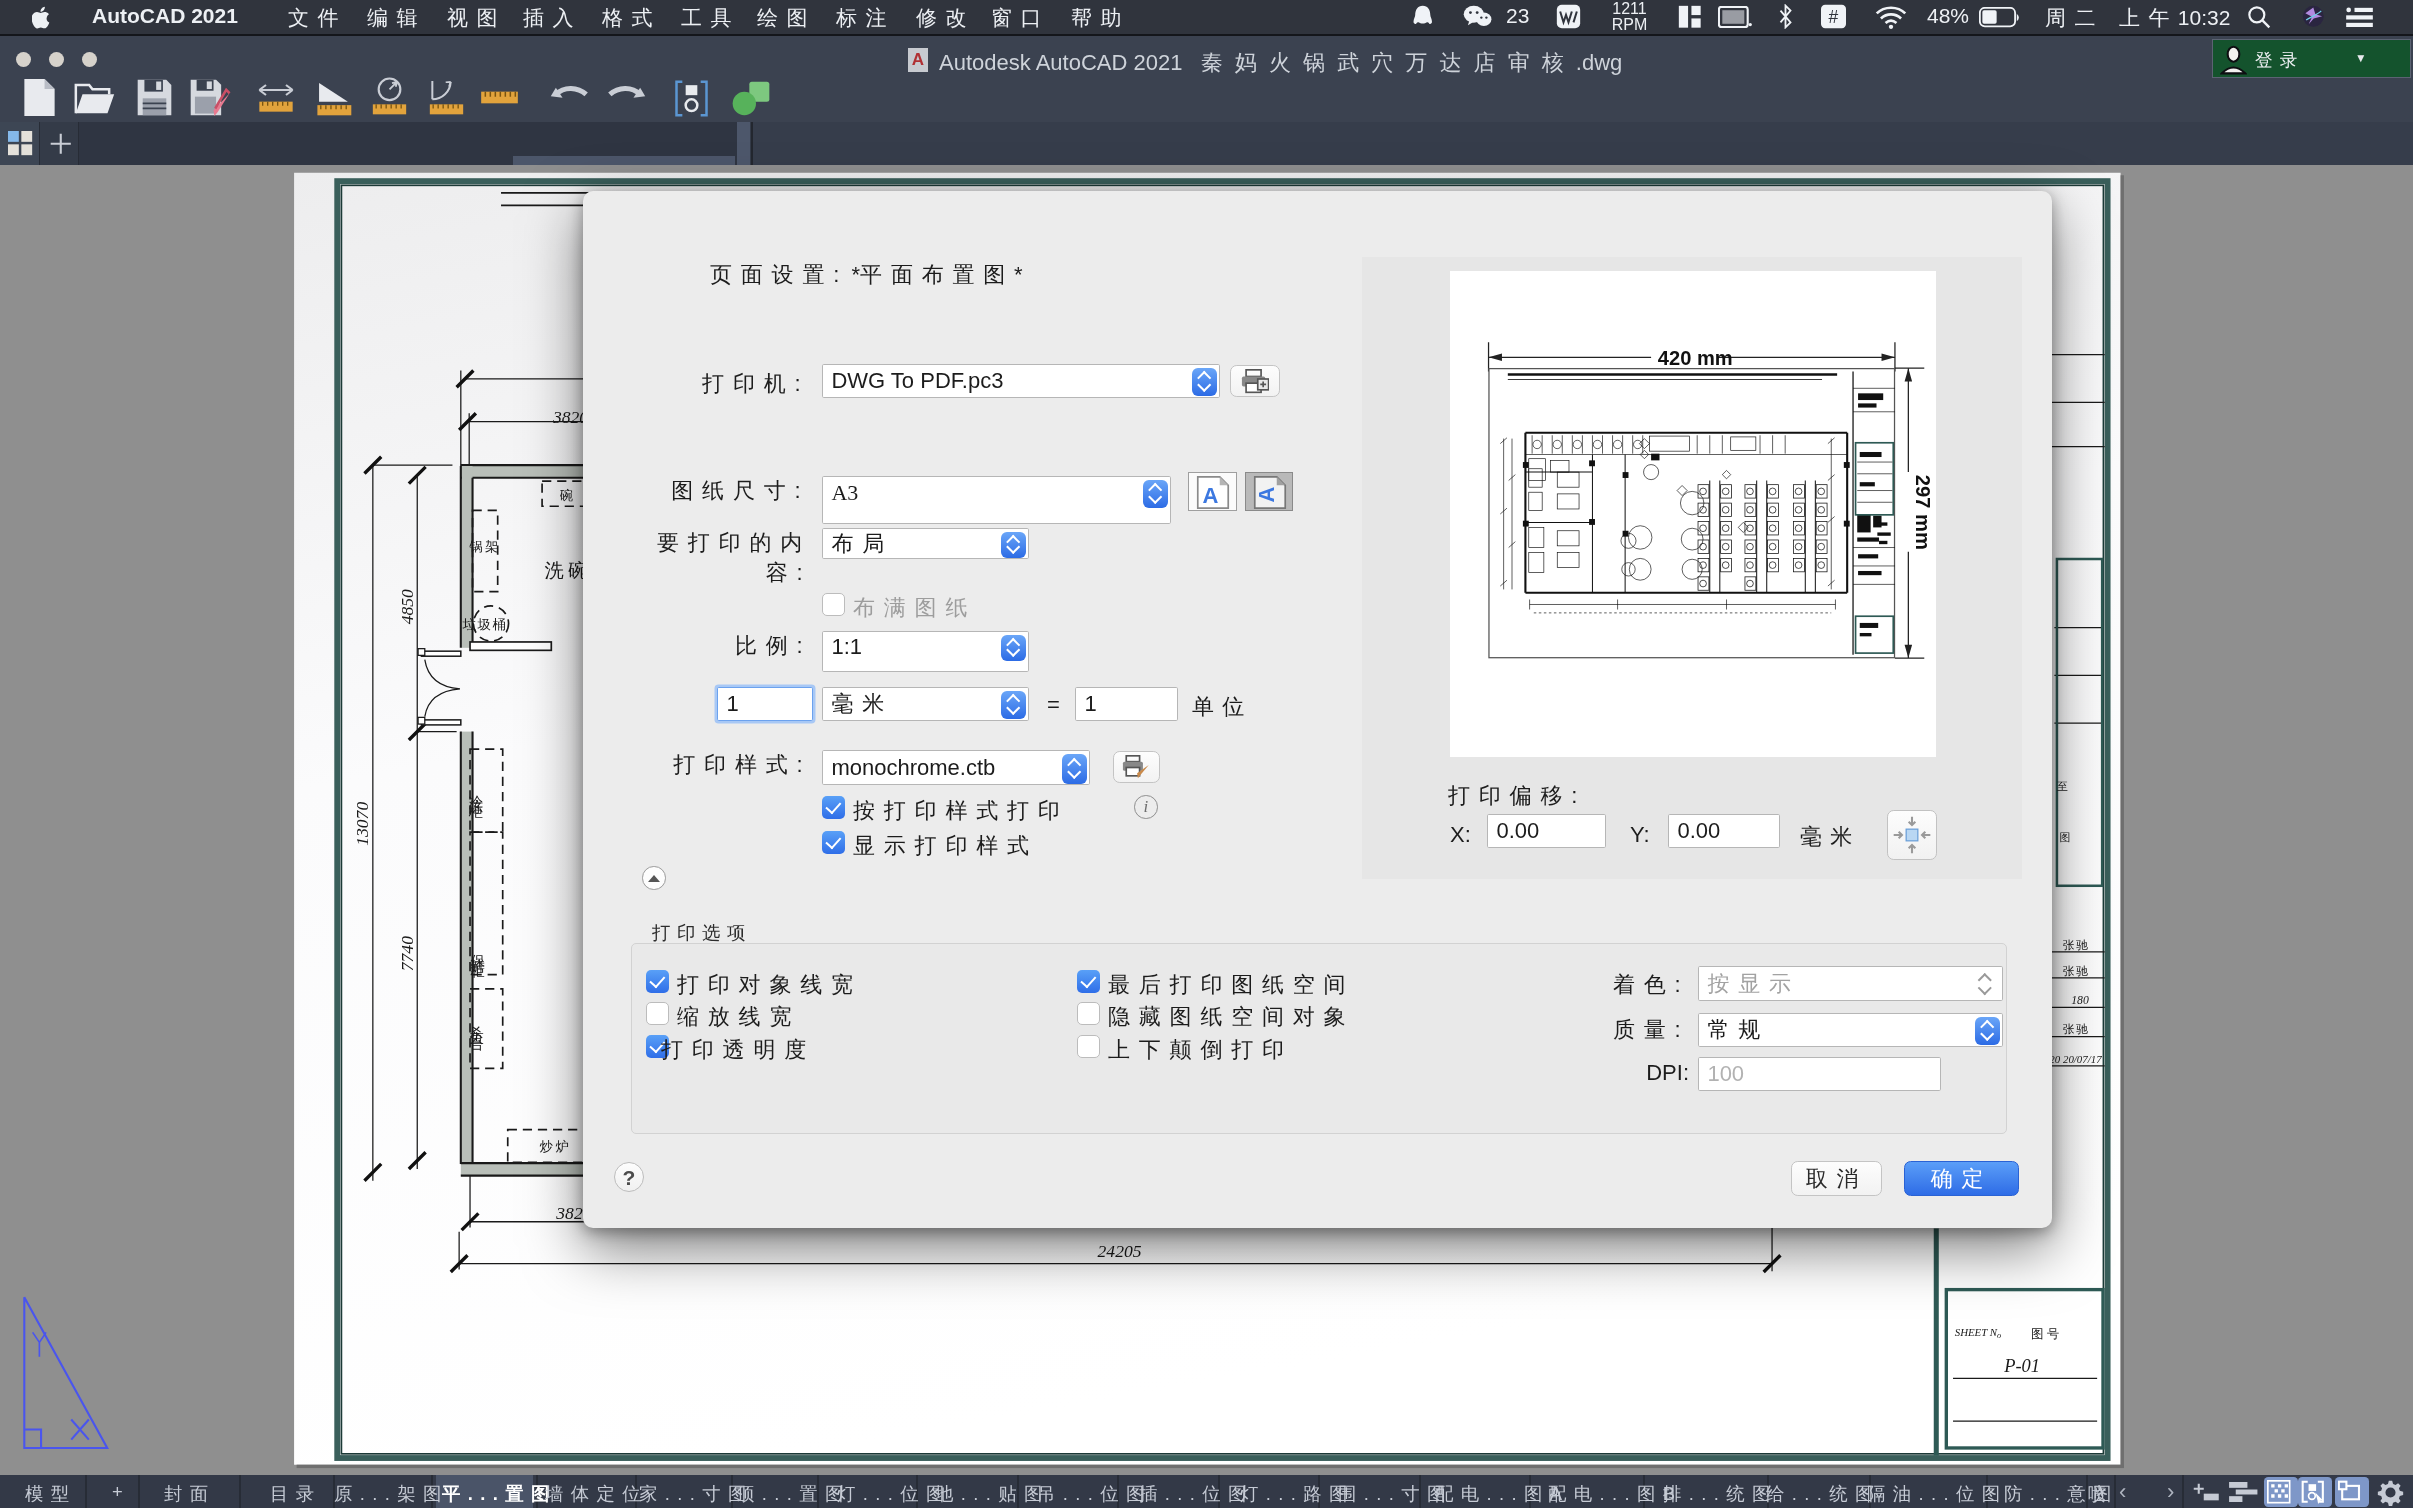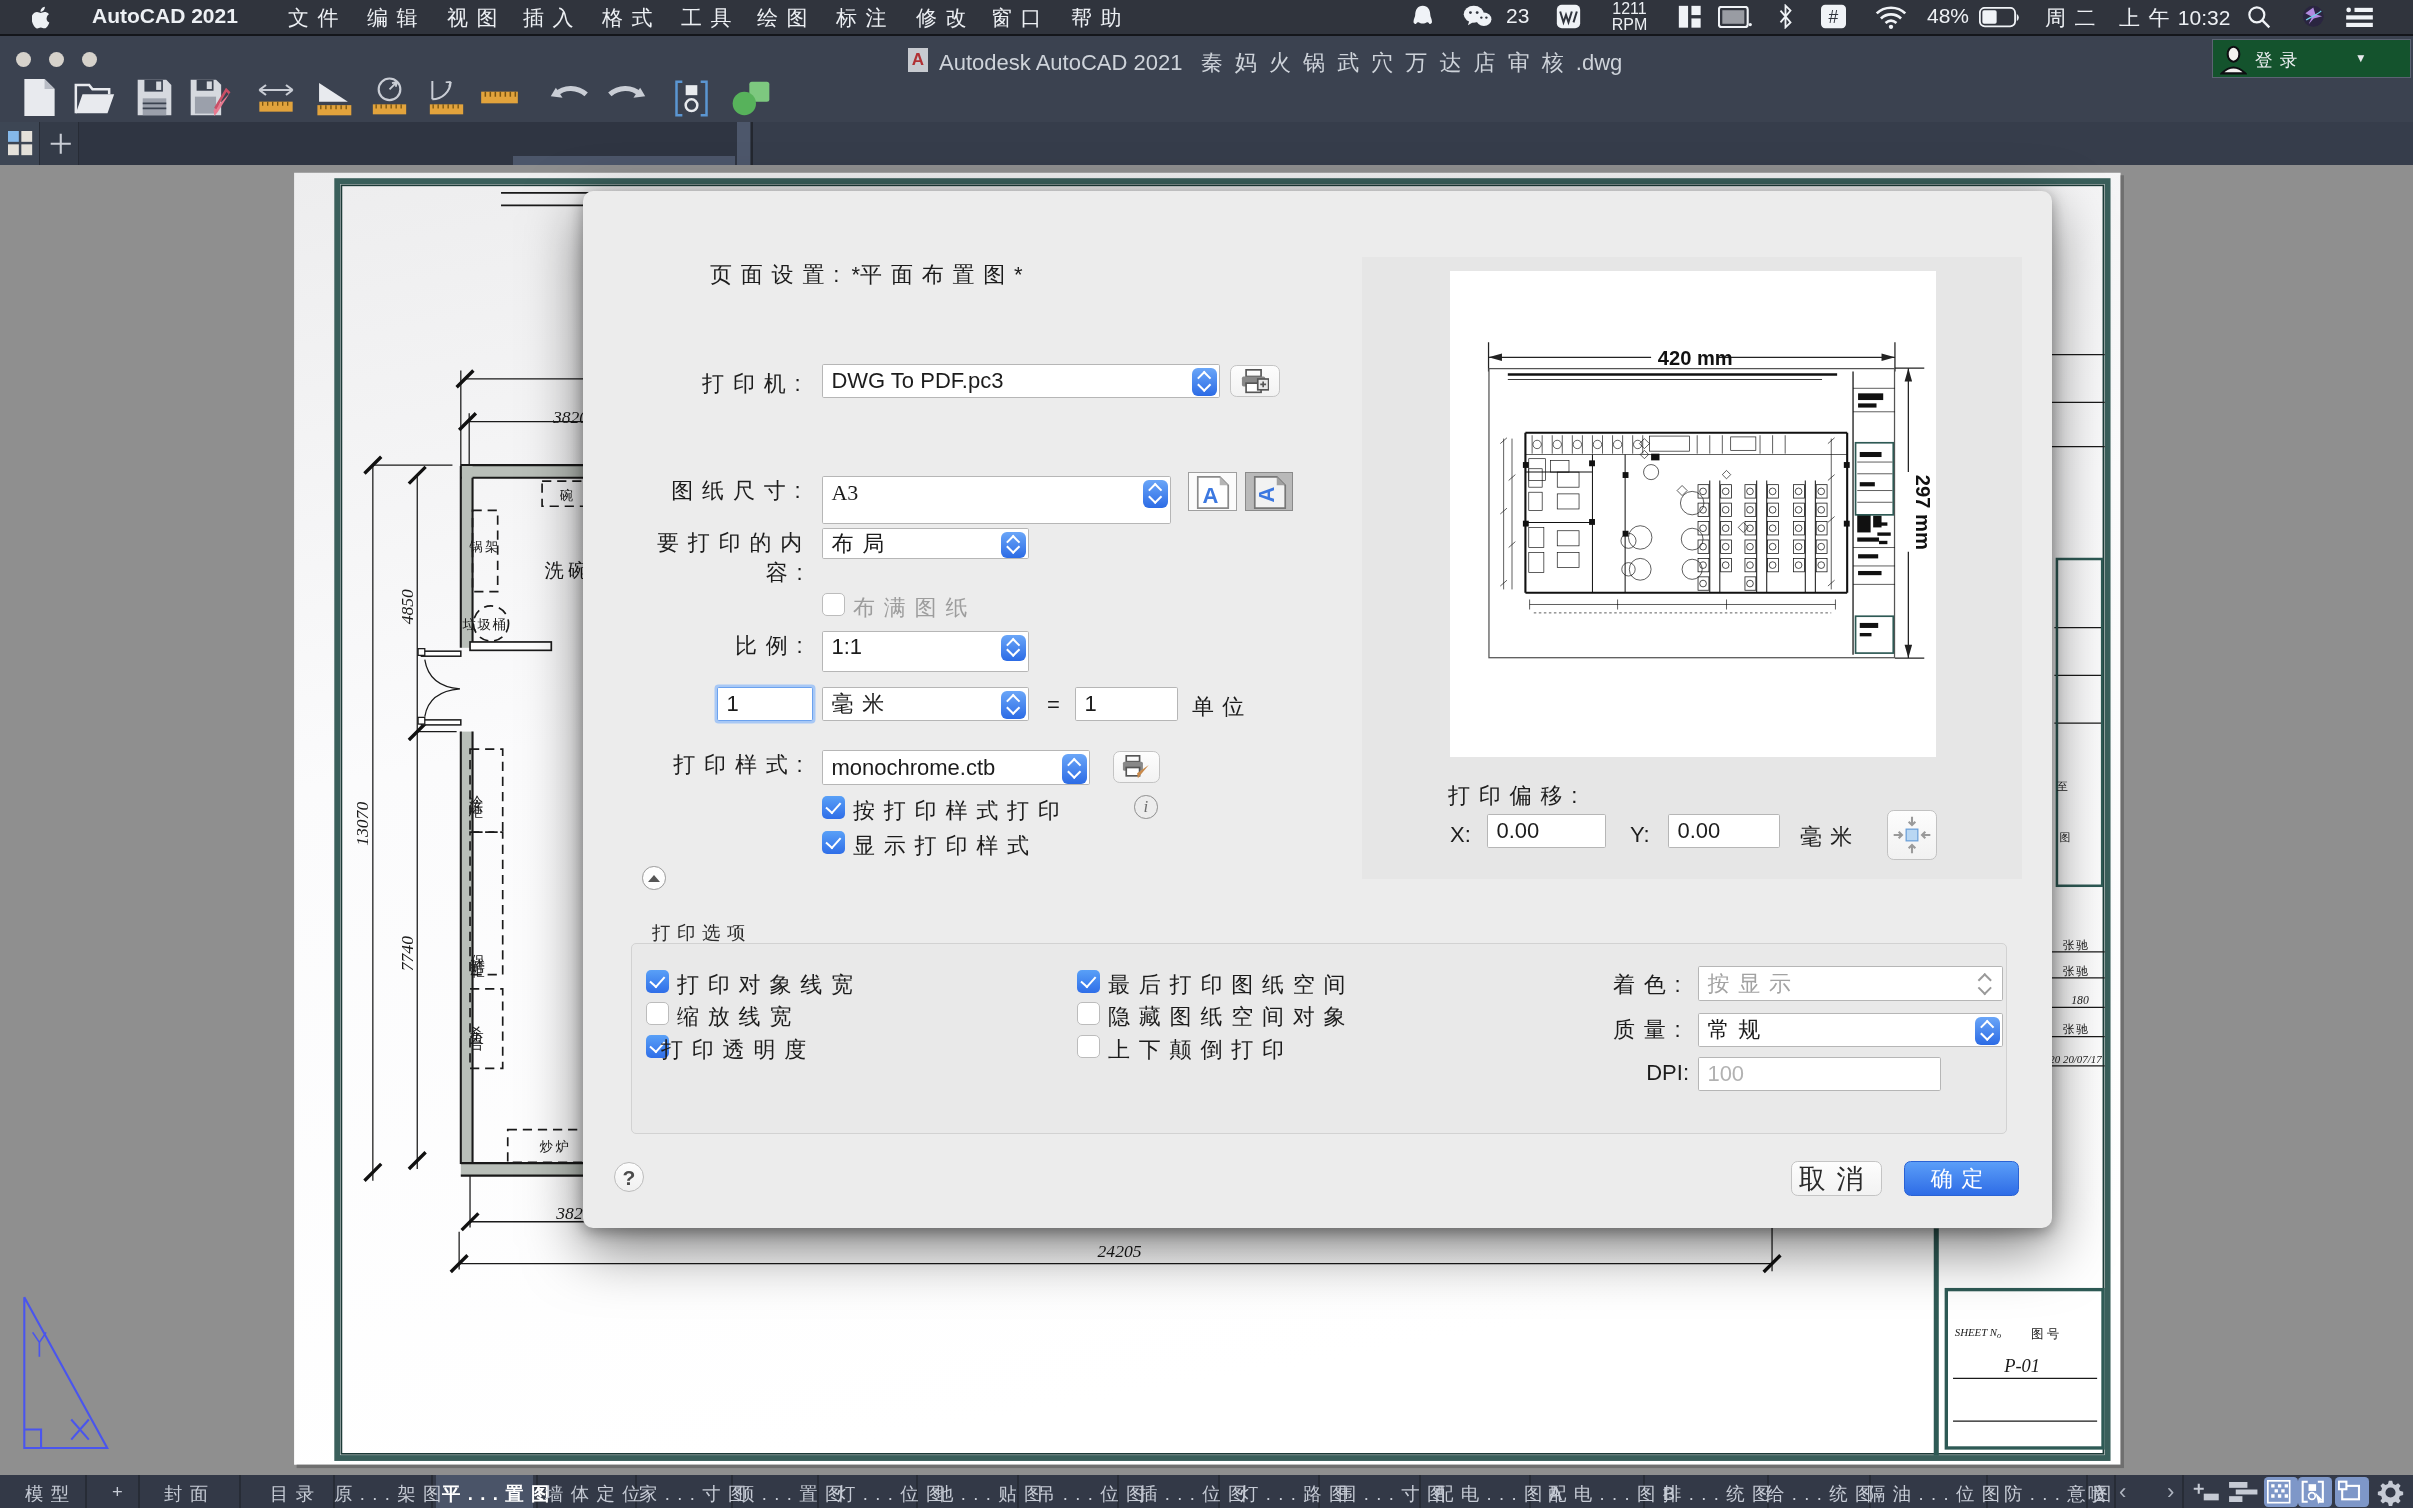--- a/index.html
+++ b/index.html
@@ -22,21 +22,21 @@
   .gstep:after { content:""; position:absolute; left:3.4px; bottom:7.5px; width:7.5px; height:7.5px;
           border-right:2.5px solid #9a9a9a; border-bottom:2.5px solid #9a9a9a; transform:rotate(45deg); }
   .cb { position:absolute; width:22.6px; height:22.6px; border-radius:5px;
         background:linear-gradient(#59a0f7,#2f6ee8); }
   .cb:after { content:""; position:absolute; left:6.7px; top:3.4px; width:6.7px; height:11.7px;
         border:solid #fff; border-width:0 2.9px 2.9px 0; transform:rotate(42deg); }
   .cbe { position:absolute; width:22.6px; height:22.6px; border-radius:5px; background:#fff;
         border:0.8px solid #bcbcbc; }
   .cblbl { position:absolute; font-size:22px; color:#1c1c1c; letter-spacing:0.46em; white-space:nowrap; }
   .btn { position:absolute; background:linear-gradient(#fdfdfd,#f2f2f2); border:0.8px solid #c4c4c4;
-        border-radius:6.7px; font-size:27px; color:#2a2a2a; text-align:center; }
+        border-radius:6.7px; font-size:22px; color:#2a2a2a; text-align:center; }
 </style>
 </head>
 <body>
 
 <div class="abs" id="menubar" style="left:0;top:0;width:2413px;height:34px;background:#30343d;color:#edf0f4;font-size:21px;">
   <svg class="abs" style="left:32px;top:5.9px" width="20" height="23.5" viewBox="0 0 24 28">
     <path fill="#edf0f4" d="M17.5 14.8c0-3.4 2.8-5 2.9-5.1-1.6-2.3-4-2.6-4.9-2.7-2.1-.2-4.1 1.2-5.1 1.2-1 0-2.7-1.2-4.4-1.2C3.8 7.1 1.7 8.4.6 10.4c-2.3 4-.6 9.9 1.6 13.1 1.1 1.6 2.4 3.4 4.1 3.3 1.6-.1 2.3-1.1 4.3-1.1 2 0 2.6 1.1 4.4 1 1.8 0 2.9-1.6 4-3.2 1.3-1.8 1.8-3.6 1.8-3.7-.1 0-3.4-1.3-3.3-5zM14.1 4.9c.9-1.1 1.5-2.6 1.3-4.1-1.3.1-2.9.9-3.8 2-.8 1-1.6 2.5-1.4 4 1.5.1 3-.8 3.9-1.9z"></path>
   </svg>
   <span class="abs" style="left:92px;top:4.2px;font-weight:bold;">AutoCAD 2021</span>
   <span class="abs cjk" style="left:288px;top:4.2px;">文件</span>

